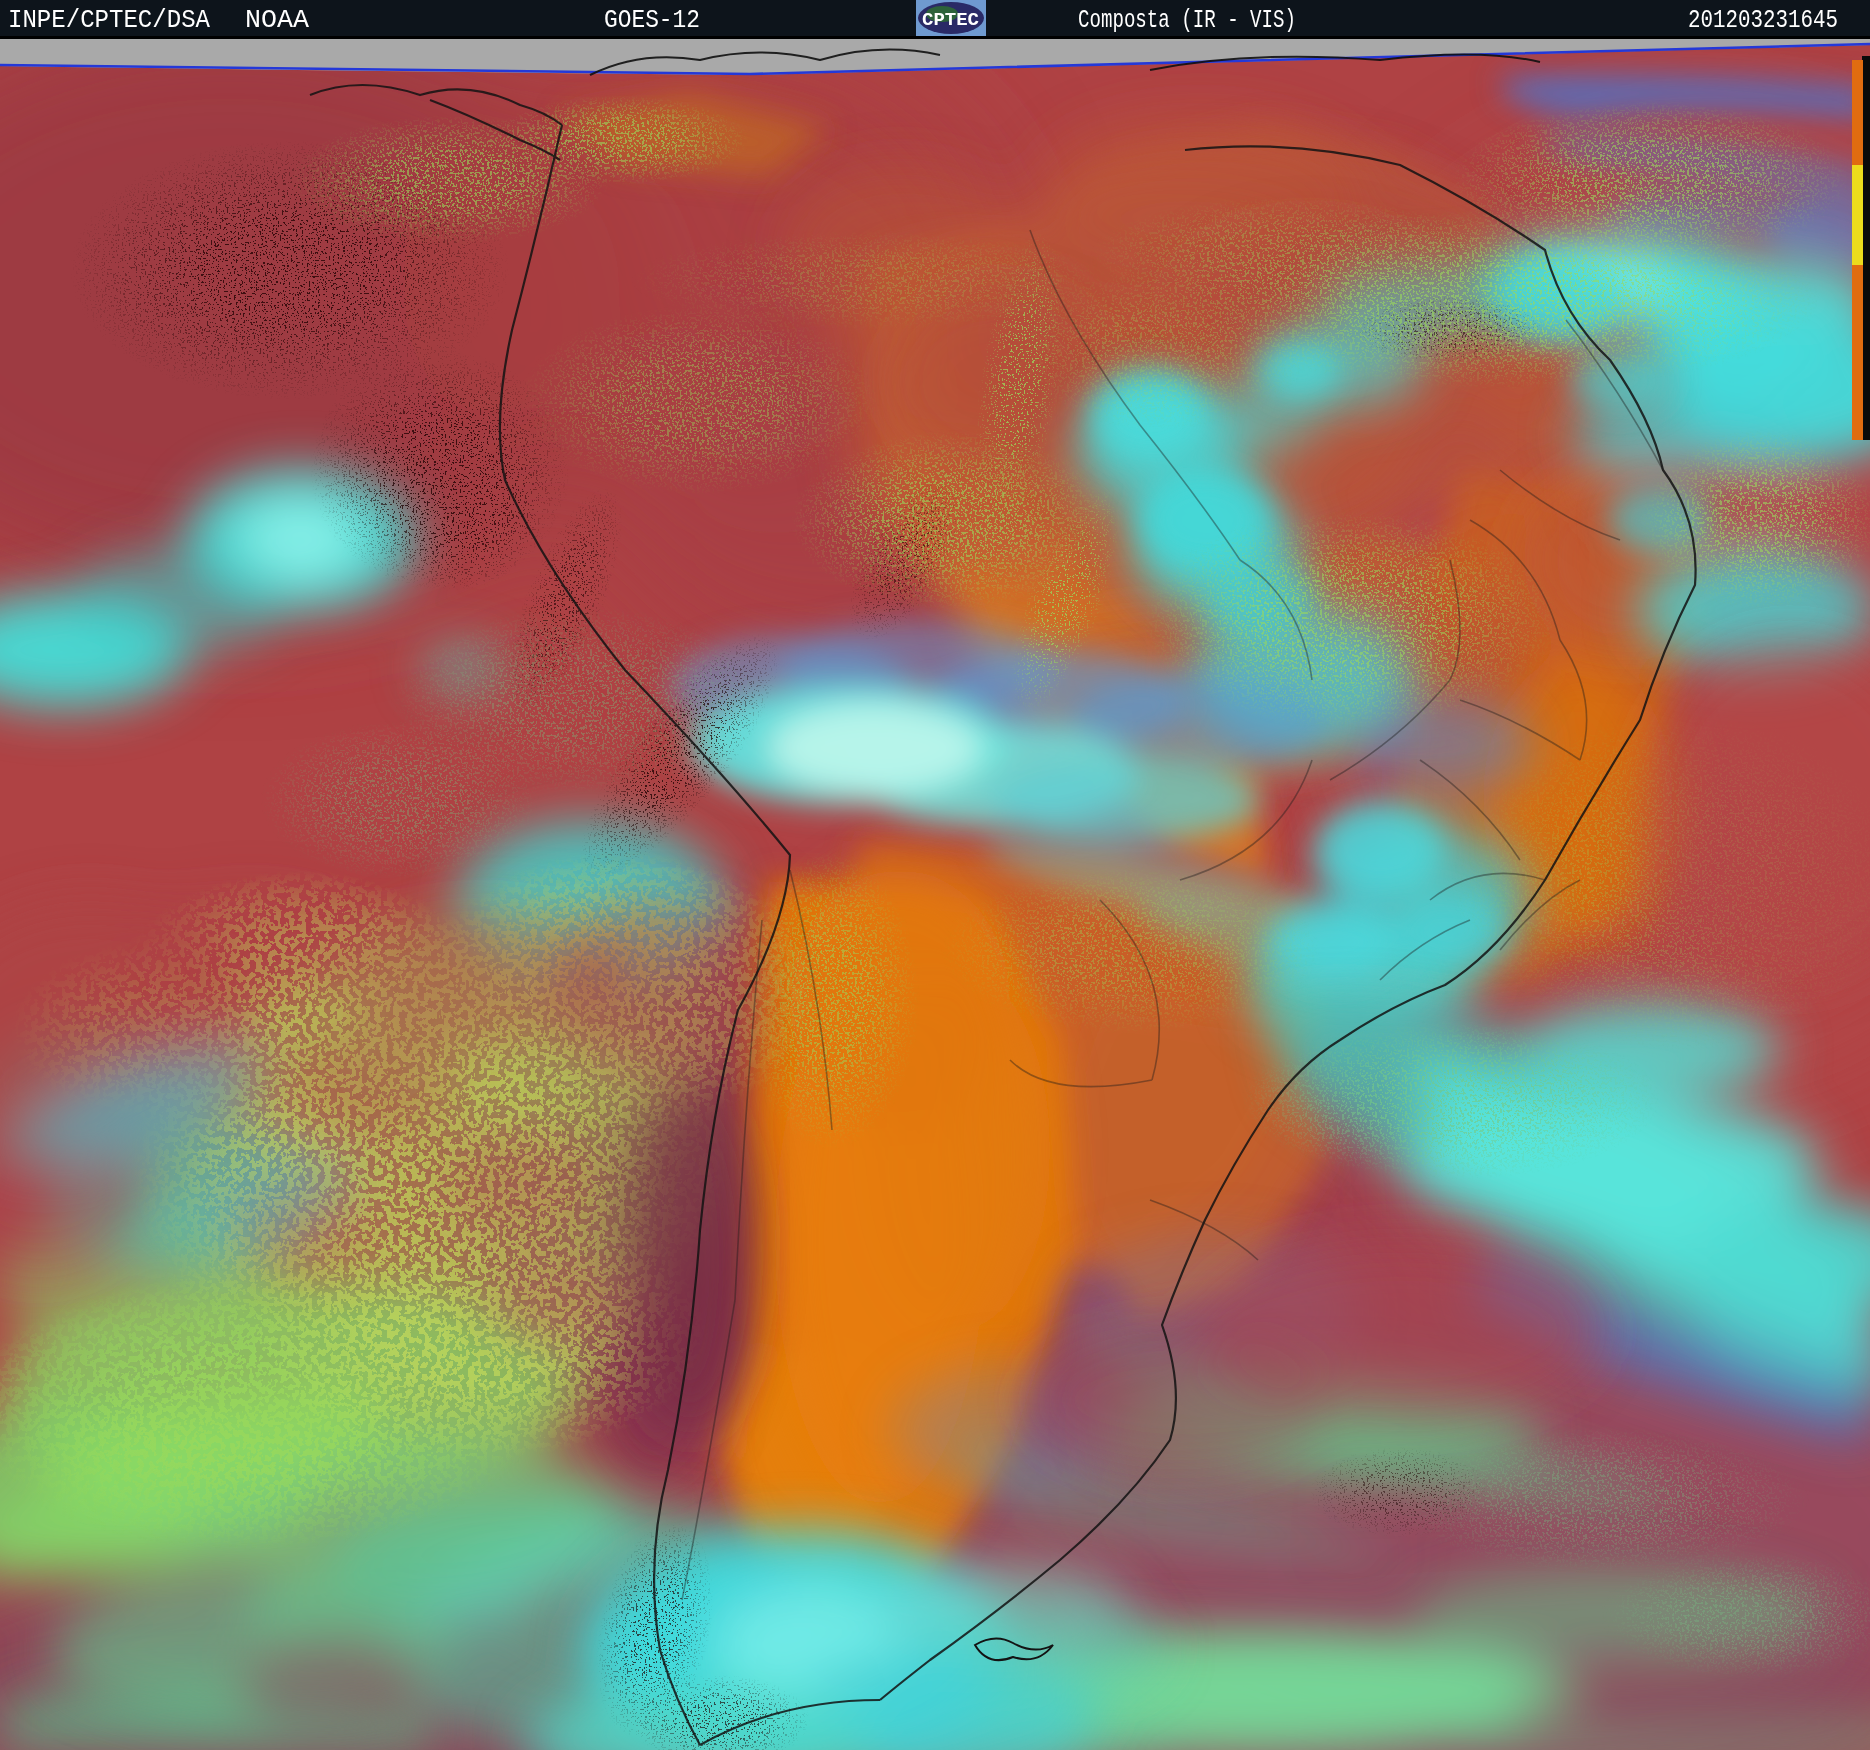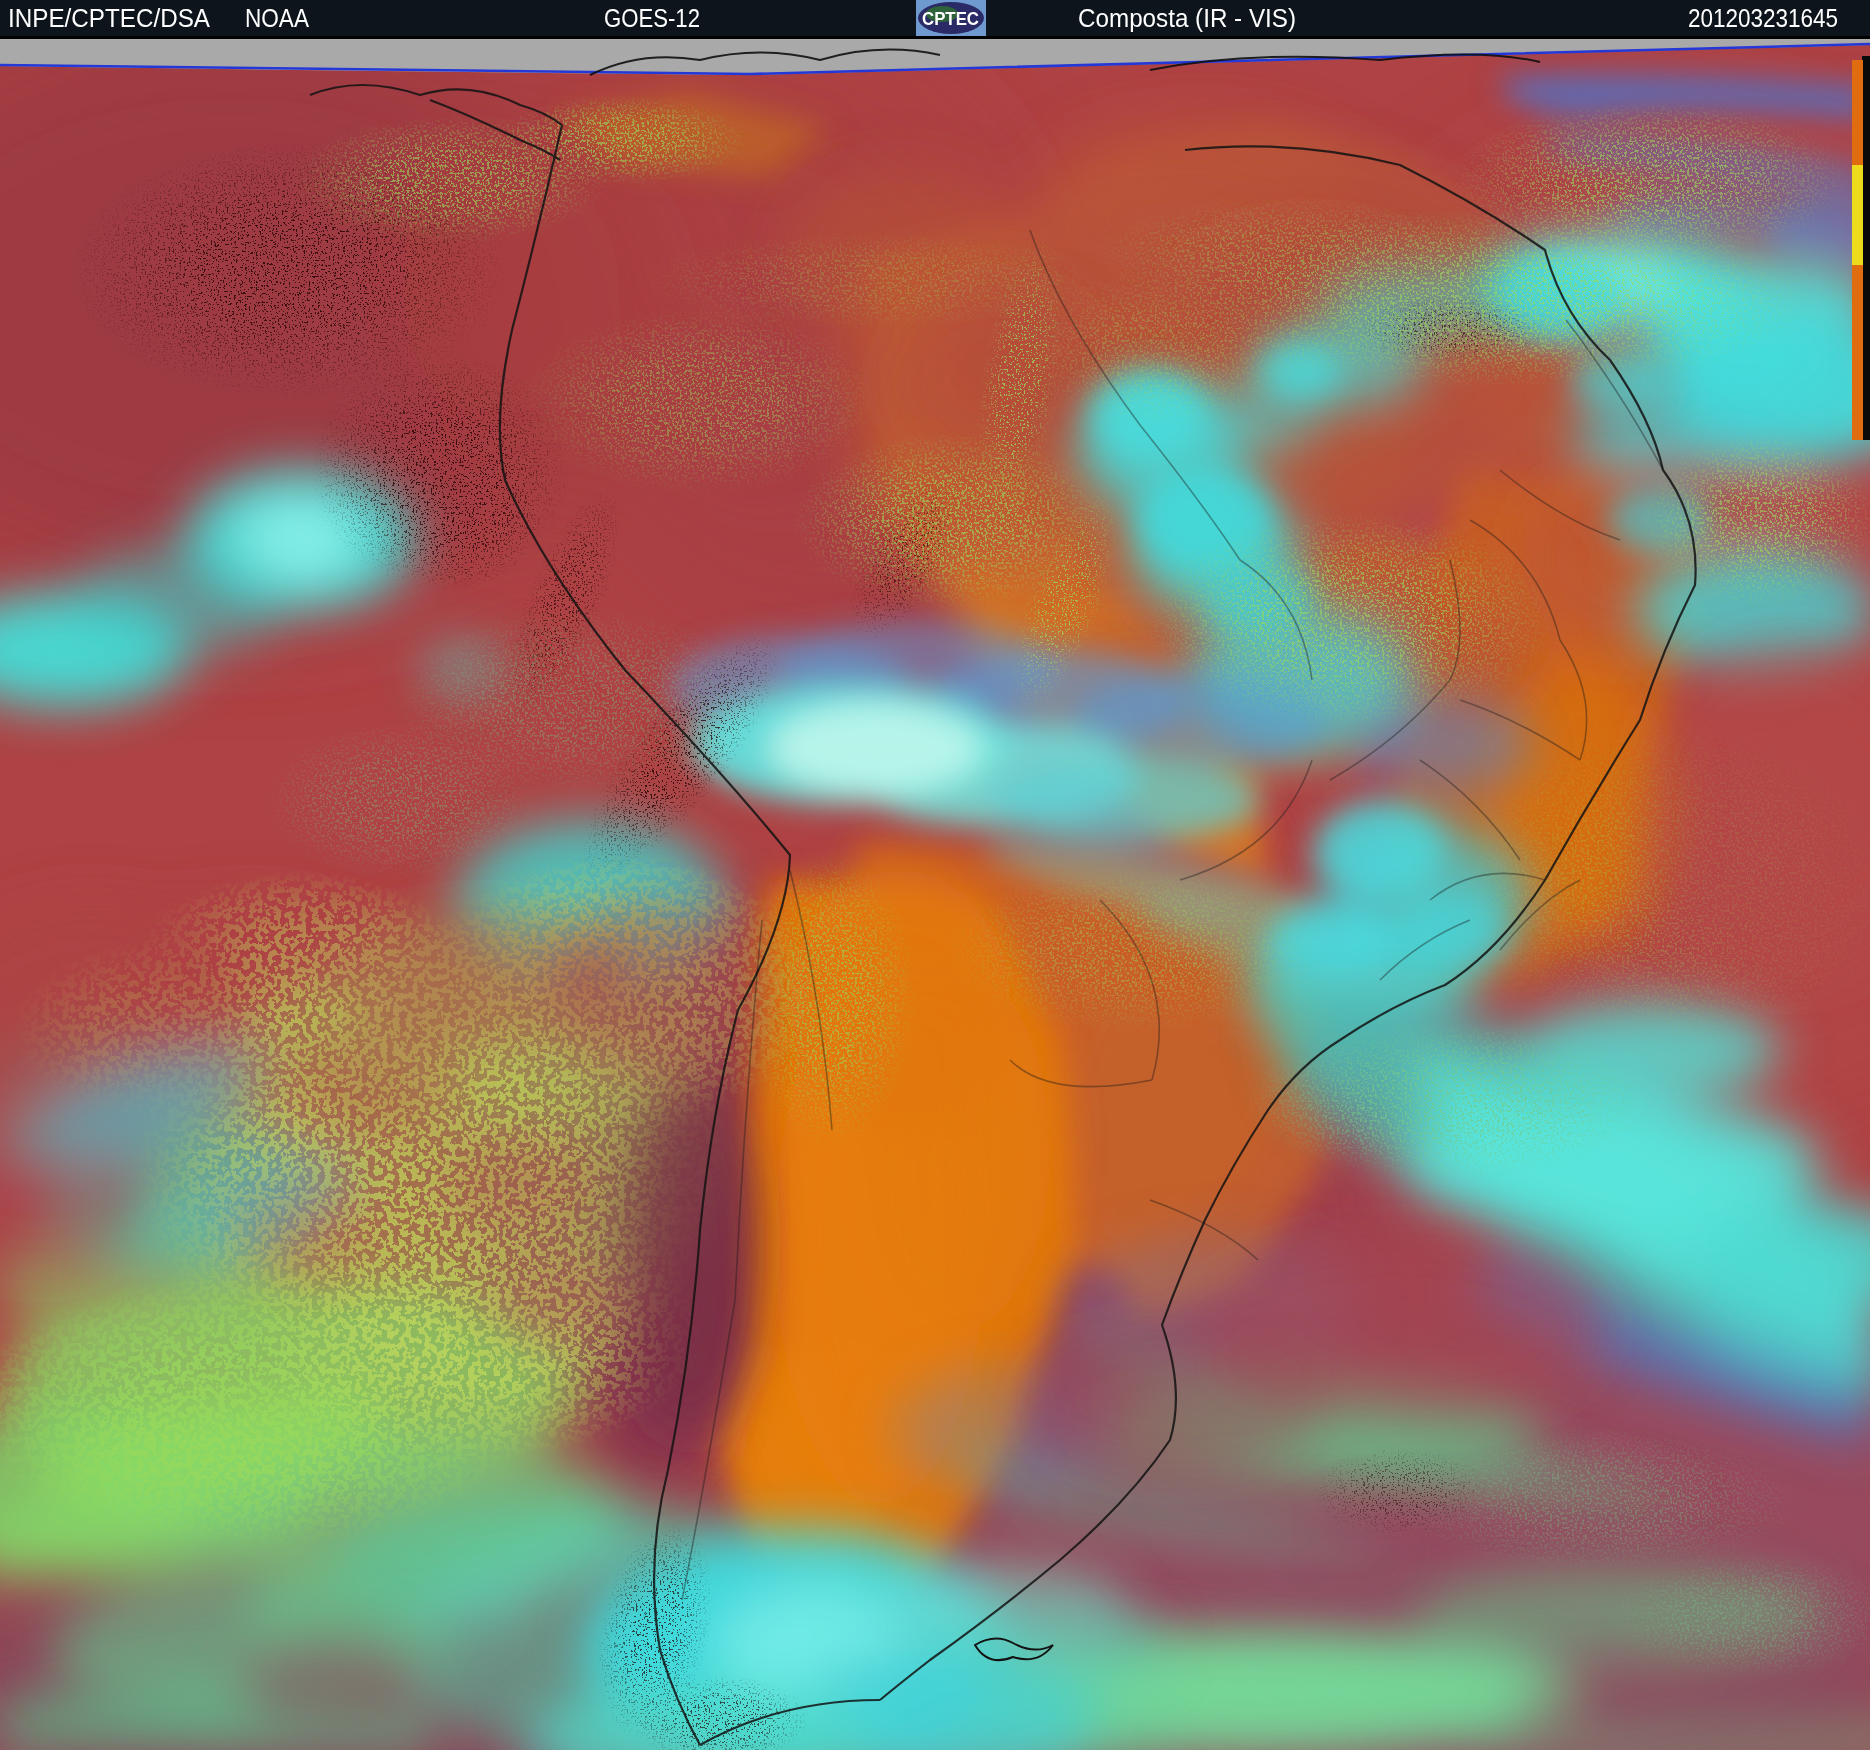--- a/index.html
+++ b/index.html
@@ -1,16 +1,16 @@
 <!DOCTYPE html>
 <html><head>
 <meta charset="utf-8">
 <style>
 html,body{margin:0;padding:0;background:#000;}
-#wrap{position:relative;width:1870px;height:1750px;overflow:hidden;font-family:Liberation Sans, sans-serif;}
+#wrap{position:relative;width:1870px;height:1750px;overflow:hidden;font-family:Liberation Mono, monospace;}
 </style>
 </head>
 <body>
 <div id="wrap">
 <svg width="1870" height="1750" viewBox="0 0 1870 1750">
 <defs>
 <filter id="b60" x="-30%" y="-30%" width="160%" height="160%">
           <feGaussianBlur stdDeviation="60"></feGaussianBlur>
         </filter>
 <filter id="b40" x="-30%" y="-30%" width="160%" height="160%">

